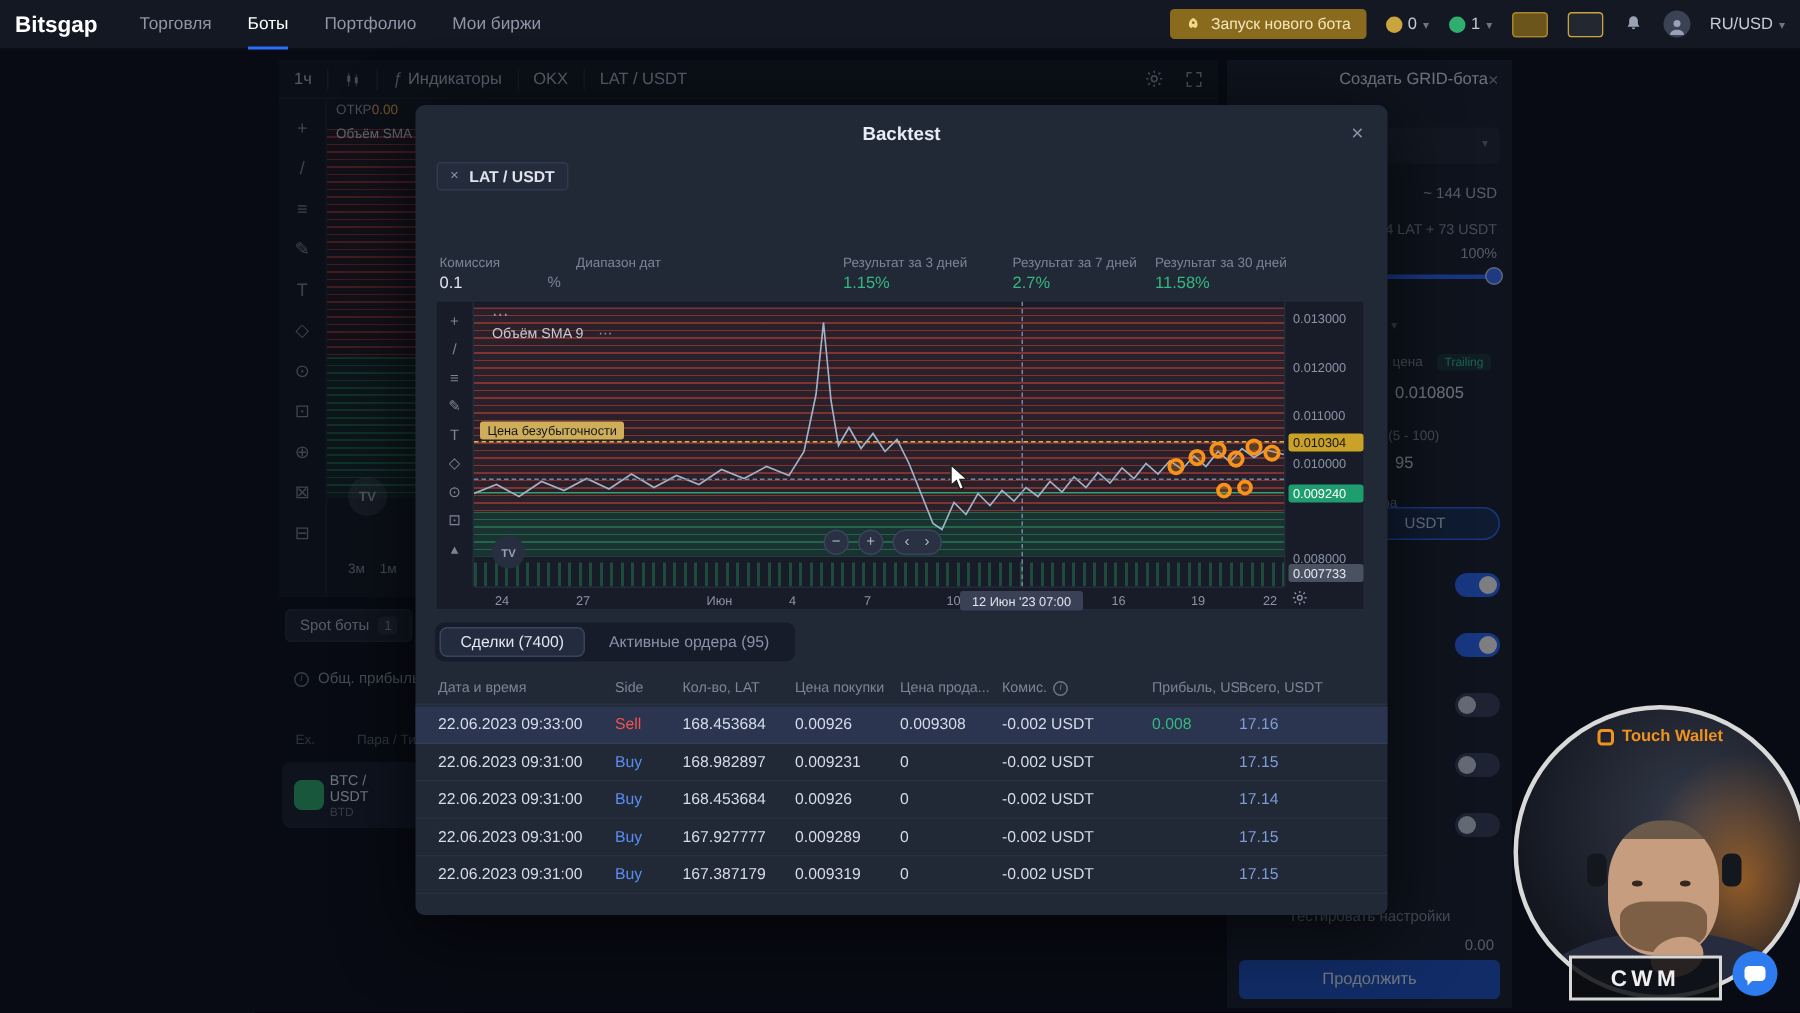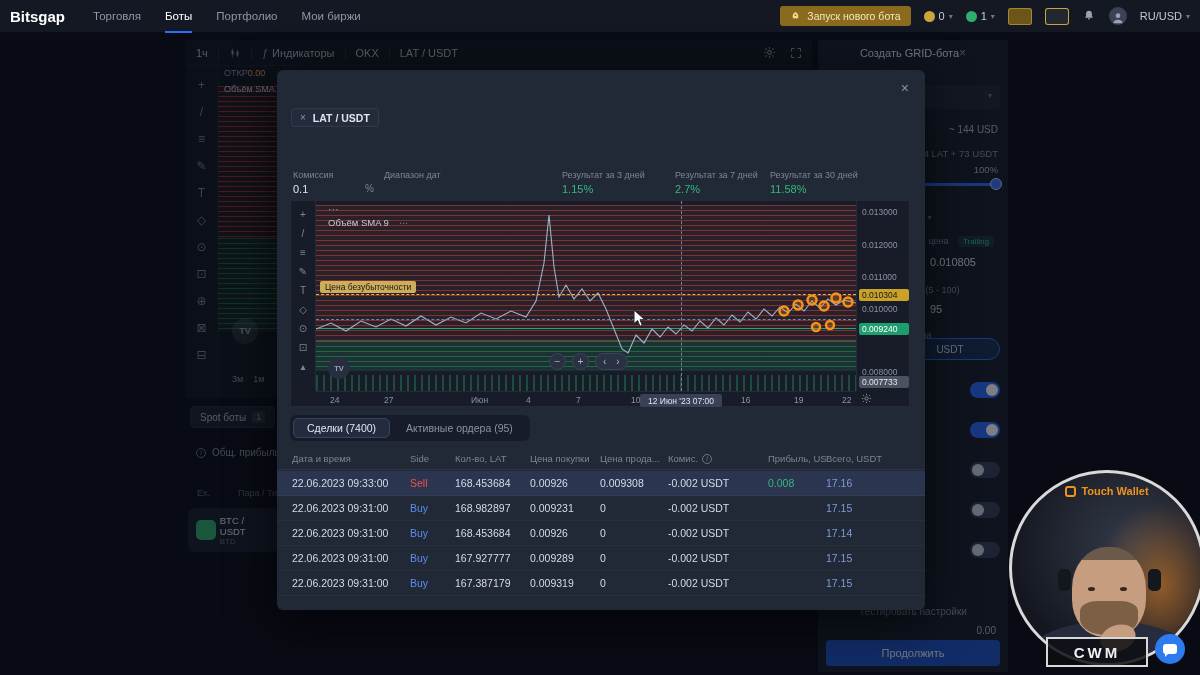--- a/index.html
+++ b/index.html
@@ -52,21 +52,21 @@
 .profit-row{position:absolute;left:196px;top:447px;display:flex;gap:6px;align-items:center;font-size:10px;color:#8b93a7}
 .filters-row{position:absolute;left:197px;top:488px;font-size:9px;color:#5e6678;display:flex;gap:28px}
 .bot-card{position:absolute;left:188px;top:508px;width:92px;height:44px;background:#1a2130;border-radius:6px;display:flex;align-items:center;padding:0 8px;gap:4px;cursor:pointer}
 .bot-icon{width:20px;height:20px;border-radius:5px;background:#2fae6e}
 .bot-pair{font-size:9.5px;color:#dfe3ee}
 .bot-type{font-size:8px;color:#6b7385}
 .info-dot{display:inline-flex;width:10px;height:10px;border:1px solid #6b7385;border-radius:50%;color:#6b7385;font-size:7px;align-items:center;justify-content:center;font-style:italic;flex:none}
 
 
 .right-panel{position:absolute;left:818px;top:40px;width:190px;height:632px;background:#1b212e}
-.rp-header{display:flex;justify-content:center;align-items:center;height:26px;padding:0 9px;font-size:11px;color:#dfe3ee}
+.rp-header{display:flex;justify-content:flex-end;align-items:center;height:26px;padding:0 9px;font-size:11px;color:#dfe3ee}
 .rp-close{color:#8b93a7;font-size:12px;cursor:pointer}
 .rp-select{position:absolute;left:8px;top:45px;width:174px;height:24px;background:#222937;border-radius:4px;cursor:pointer}
 .rp-select .caret{position:absolute;right:8px;top:6px}
 .rp-approx{position:absolute;right:10px;top:84px;font-size:10px;color:#aeb6c8}
 .rp-balance{position:absolute;right:10px;top:108px;font-size:9.5px;color:#8b93a7}
 .rp-pct{position:absolute;right:10px;top:124px;font-size:9.5px;color:#aeb6c8}
 .rp-slider{position:absolute;left:8px;top:143px;width:174px;height:3px;background:#2e6bff;border-radius:2px;cursor:pointer}
 .rp-knob{position:absolute;right:-2px;top:-5px;width:12px;height:12px;border-radius:50%;background:#3b74ff;border:1.5px solid #b9ccff}
 .rp-section{position:absolute;left:55px;top:170px;font-size:10.5px;color:#9fb0d0;cursor:pointer}
 .rp-label{position:absolute;font-size:9px;color:#8b93a7;white-space:nowrap}
@@ -336,20 +336,21 @@
         </div>
       </div>
     <div class="rp-test">Тестировать настройки</div>
     <div class="rp-est">0.00</div>
     <div class="rp-continue">Продолжить</div>
   </div>
 
   <div class="dim"></div>
 
   <div class="modal">
+    <div class="m-title">Backtest</div>
     <div class="m-close">×</div>
     <div class="m-chip">
       <span class="x">×</span>
       <span>LAT / USDT</span>
     </div>
 
     <div class="m-label" style="left:16px">Комиссия</div>
     <div class="m-value" style="left:16px">0.1</div>
     <div class="m-unit">%</div>
     <div class="m-label" style="left:107px">Диапазон дат</div>

